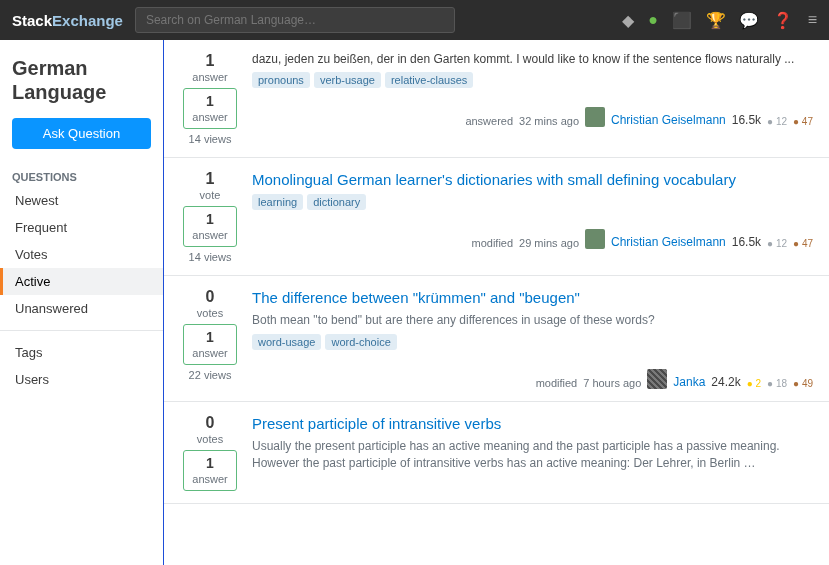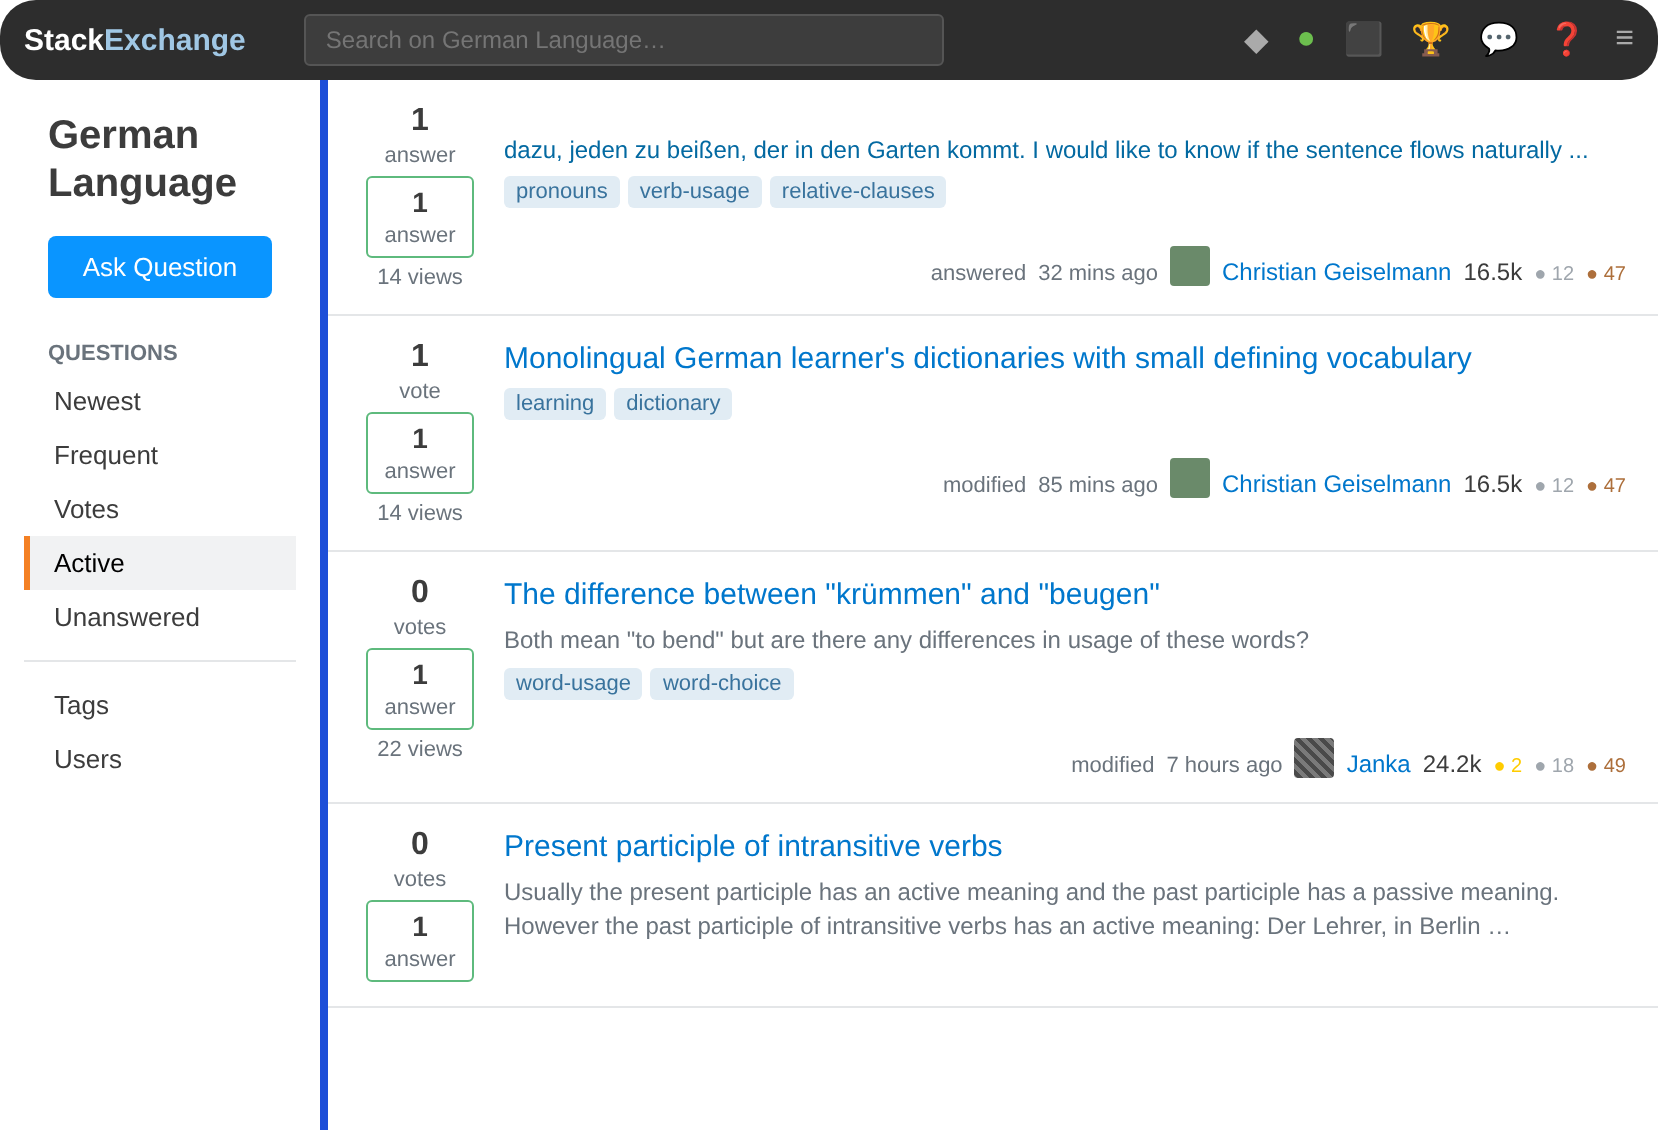--- a/index.html
+++ b/index.html
@@ -5,23 +5,22 @@
     * { box-sizing: border-box; margin: 0; padding: 0; }
     body { font-family: Arial, sans-serif; font-size: 13px; background: #fff; color: #3c3c3c; display: flex; flex-direction: column; height: 565px; overflow: hidden; }
 
     
     .header {
       background: #2d2d2d;
       height: 40px;
       display: flex;
       align-items: center;
       padding: 0 12px;
-      gap: 29px;
+      gap: 12px;
       flex-shrink: 0;
-      border-radius: 18px;
     }
     .header-logo {
       display: flex;
       align-items: center;
     }
     .logo-stack { color: #fff; font-size: 15px; font-weight: bold; }
     .logo-exchange { color: #a0c7e4; font-size: 15px; font-weight: bold; }
     .header-search {
       flex: 1;
       max-width: 320px;
@@ -53,23 +52,23 @@
     
     .main-layout {
       display: flex;
       flex: 1;
       overflow: hidden;
     }
 
     
     .sidebar {
       width: 164px;
-      border-right: 4px solid #1d4ed8;
+      border-right: 1px solid #1d4ed8;
       flex-shrink: 0;
-      padding: 16px 12px;
+      padding: 16px 0;
       overflow-y: auto;
     }
     .sidebar-logo-area {
       padding: 0 12px 14px 12px;
     }
     .sidebar-site-title {
       font-size: 20px;
       font-weight: bold;
       color: #3c3c3c;
       line-height: 1.2;
@@ -281,21 +280,21 @@
           <span class="stat-number">1</span>
           <span class="stat-label">answer</span>
         </div>
         <div class="answer-box">
           <span class="stat-number">1</span>
           <span class="stat-label">answer</span>
         </div>
         <div class="views-stat">14 views</div>
       </div>
       <div class="question-body">
-        <div style="font-size:12px; color:#0369a1; margin-bottom:6px;margin-top:16px;">dazu, jeden zu beißen, der in den Garten kommt. I would like to know if the sentence flows naturally ...</div>
+        <div style="font-size:12px; color:#404040; margin-bottom:6px;">dazu, jeden zu beißen, der in den Garten kommt. I would like to know if the sentence flows naturally ...</div>
         <div class="tags-row">
           <span class="tag">pronouns</span>
           <span class="tag">verb-usage</span>
           <span class="tag">relative-clauses</span>
         </div>
         <div class="question-meta">
           <span>answered</span>
           <span>32 mins ago</span>
           <span class="meta-avatar avatar-christian"></span>
           <span class="meta-username">Christian Geiselmann</span>
@@ -319,21 +318,21 @@
         <div class="views-stat">14 views</div>
       </div>
       <div class="question-body">
         <a class="question-title">Monolingual German learner's dictionaries with small defining vocabulary</a>
         <div class="tags-row">
           <span class="tag">learning</span>
           <span class="tag">dictionary</span>
         </div>
         <div class="question-meta">
           <span>modified</span>
-          <span>85 mins ago</span>
+          <span>29 mins ago</span>
           <span class="meta-avatar avatar-christian"></span>
           <span class="meta-username">Christian Geiselmann</span>
           <span class="meta-rep">16.5k</span>
           <span class="badge-silver">● <span>12</span></span>
           <span class="badge-bronze">● <span>47</span></span>
         </div>
       </div>
     </div>
 
     <div class="question-item">

